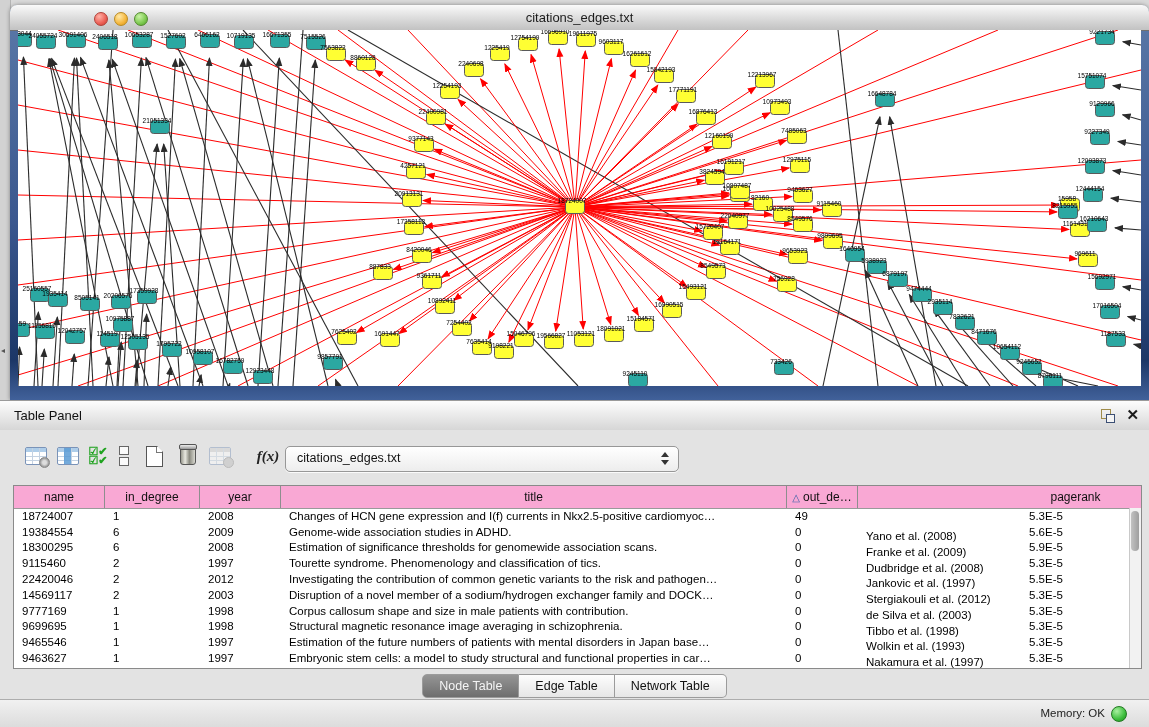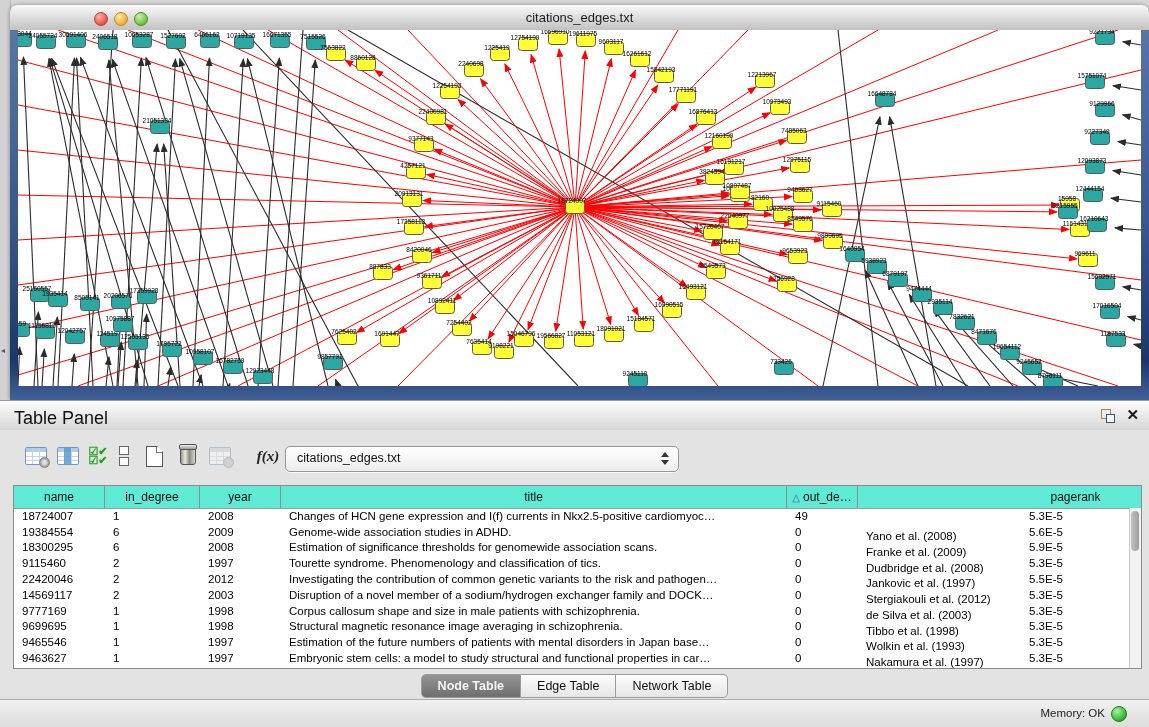--- a/index.html
+++ b/index.html
@@ -24,21 +24,21 @@
   #net{width:100%;height:100%;display:block;}
   .er{stroke:#ff0000;stroke-width:1;}
   .ek{stroke:#2b2b2b;stroke-width:1.1;}
   .nrect{stroke:#5a5a5a;stroke-width:1;}
   .nlab{font-family:"Liberation Sans",sans-serif;font-size:6.5px;fill:#000;text-anchor:middle;}
 
   
   #table-panel{position:absolute;left:0;top:400px;width:1149px;height:327px;background:#e3e3e3;}
   #tp-header{position:absolute;left:0;top:0;right:0;height:30px;
     background:linear-gradient(180deg,#fdfdfd,#d5d5d5);border-top:1px solid #9a9a9a;border-bottom:1px solid #b0b0b0;}
-  #tp-title{position:absolute;left:14px;top:7px;font-size:18px;color:#111;text-align:right;}
+  #tp-title{position:absolute;left:14px;top:7px;font-size:13px;color:#111;text-align:right;}
   #tp-float{position:absolute;right:34px;top:8px;width:14px;height:14px;cursor:pointer;}
   #tp-float .sq1{position:absolute;left:0;top:0;width:8px;height:8px;border:1.5px solid #a08c4a;}
   #tp-float .sq2{position:absolute;right:0;bottom:0;width:7px;height:7px;border:1.5px solid #3c4f74;background:#f4f4f4;}
   #tp-close{position:absolute;right:10px;top:5px;font-size:15px;font-weight:bold;color:#1a1a1a;cursor:pointer;}
 
   #tp-body{position:absolute;left:0;top:30px;right:0;bottom:27px;background:#e3e3e3;}
 
   
   .icon-btn{position:absolute;top:12px;width:28px;height:28px;display:flex;align-items:center;justify-content:center;cursor:pointer;}
   .grid-ico{width:20px;height:16px;background:#fff;border:1px solid #7a93b8;position:relative;border-radius:2px;}
@@ -61,38 +61,38 @@
 
   #src-combo{position:absolute;left:285px;top:16px;width:392px;height:24px;border:1px solid #979797;border-radius:5px;
     background:linear-gradient(180deg,#ffffff,#ededed);box-shadow:0 1px 0 rgba(255,255,255,.8);cursor:pointer;}
   #src-combo .lbl{position:absolute;left:11px;top:4px;font-size:12.5px;color:#111;}
   #src-combo .spin{position:absolute;right:9px;top:5px;}
   #src-combo .up{width:0;height:0;border-left:4px solid transparent;border-right:4px solid transparent;border-bottom:5px solid #333;margin-bottom:3px;}
   #src-combo .dn{width:0;height:0;border-left:4px solid transparent;border-right:4px solid transparent;border-top:5px solid #333;}
 
   
   #tbl{position:absolute;left:13px;top:55px;width:1127px;height:182px;background:#fff;border:1px solid #8a8a8a;overflow:hidden;}
-  #thead{display:flex;height:22px;background:#5eead4;border-bottom:1px solid #9a9a9a;}
+  #thead{display:flex;height:22px;background:#f9a8d4;border-bottom:1px solid #9a9a9a;}
   .hc{box-sizing:border-box;border-right:1px solid #8e8e8e;font-size:12px;color:#111;text-align:center;line-height:22px;
     overflow:hidden;white-space:nowrap;cursor:pointer;}
   .sortg{color:#3d62a8;font-size:10px;margin-right:3px;}
   .c0{width:91px;}.c1{width:95px;}.c2{width:81px;}.c3{width:506px;}.c4{width:71px;}.c5{width:163px;margin-top:40px;}.c6{width:109px;}
   #rows{position:absolute;left:0;top:22px;right:11px;bottom:0;}
   .trow{display:flex;height:15.8px;align-items:center;}
   .cell{box-sizing:border-box;padding-left:8px;font-size:11.5px;color:#000;overflow:hidden;white-space:nowrap;}
   #vscroll{position:absolute;right:0;top:22px;bottom:0;width:11px;background:#f2f2f2;border-left:1px solid #c9c9c9;}
   #vthumb{position:absolute;left:1px;top:3px;width:8px;height:40px;border-radius:4px;background:linear-gradient(90deg,#c2c2c2,#9e9e9e);cursor:pointer;}
 
   
   #tabs{position:absolute;left:0;right:0;top:244px;height:22px;display:flex;justify-content:center;}
   .tab{height:22px;line-height:22px;padding:0 16px;font-size:12.5px;color:#111;background:linear-gradient(180deg,#fdfdfd,#e6e6e6);
     border:1px solid #9b9b9b;border-left:none;cursor:pointer;}
   .tab:first-child{border-left:1px solid #9b9b9b;border-radius:5px 0 0 5px;}
   .tab:last-child{border-radius:0 5px 5px 0;}
-  .tab.sel{background:linear-gradient(180deg,#959595,#6e6e6e);color:#f5f5f5;font-weight:bold;}
+  .tab.sel{background:linear-gradient(180deg,#959595,#6e6e6e);color:#f5f5f5;}
 
   
   #statusbar{position:absolute;left:0;bottom:0;width:1149px;height:27px;
     background:linear-gradient(180deg,#f1f1f1,#dcdcdc);border-top:1px solid #adadad;}
   #mem-label{position:absolute;right:44px;top:7px;font-size:11.5px;color:#222;}
   #mem-dot{position:absolute;right:22px;top:6px;width:14px;height:14px;border-radius:50%;
     background:radial-gradient(circle at 35% 30%,#a8f0a0,#3dbe3d 60%,#1f8a1f);border:1px solid #217a21;}
 
   
   #cursor{position:absolute;left:572px;top:399px;pointer-events:none;}
@@ -635,21 +635,21 @@
               <div class="cell c2">2003</div>
               <div class="cell c3">Disruption of a novel member of a sodium/hydrogen exchanger family and DOCK…</div>
               <div class="cell c4">0</div>
               <div class="cell c5">de Silva et al. (2003)</div>
               <div class="cell c6">5.3E-5</div>
             </div>
             <div class="trow">
               <div class="cell c0">9777169</div>
               <div class="cell c1">1</div>
               <div class="cell c2">1998</div>
-              <div class="cell c3">Corpus callosum shape and size in male patients with schizophrenia.</div>
+              <div class="cell c3">Corpus callosum shape and size in male patients with contribution.</div>
               <div class="cell c4">0</div>
               <div class="cell c5">Tibbo et al. (1998)</div>
               <div class="cell c6">5.3E-5</div>
             </div>
             <div class="trow">
               <div class="cell c0">9699695</div>
               <div class="cell c1">1</div>
               <div class="cell c2">1998</div>
               <div class="cell c3">Structural magnetic resonance image averaging in schizophrenia.</div>
               <div class="cell c4">0</div>

